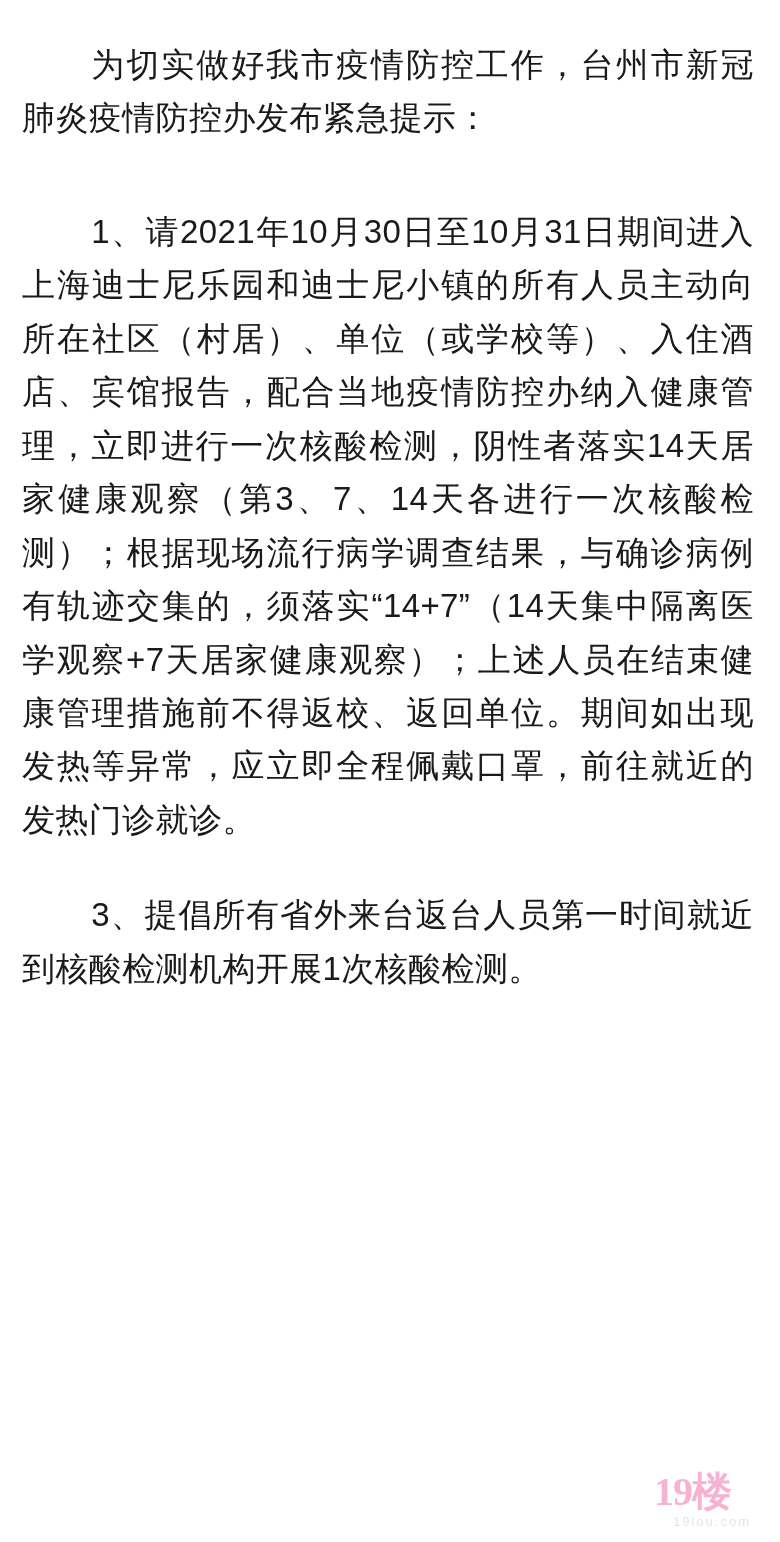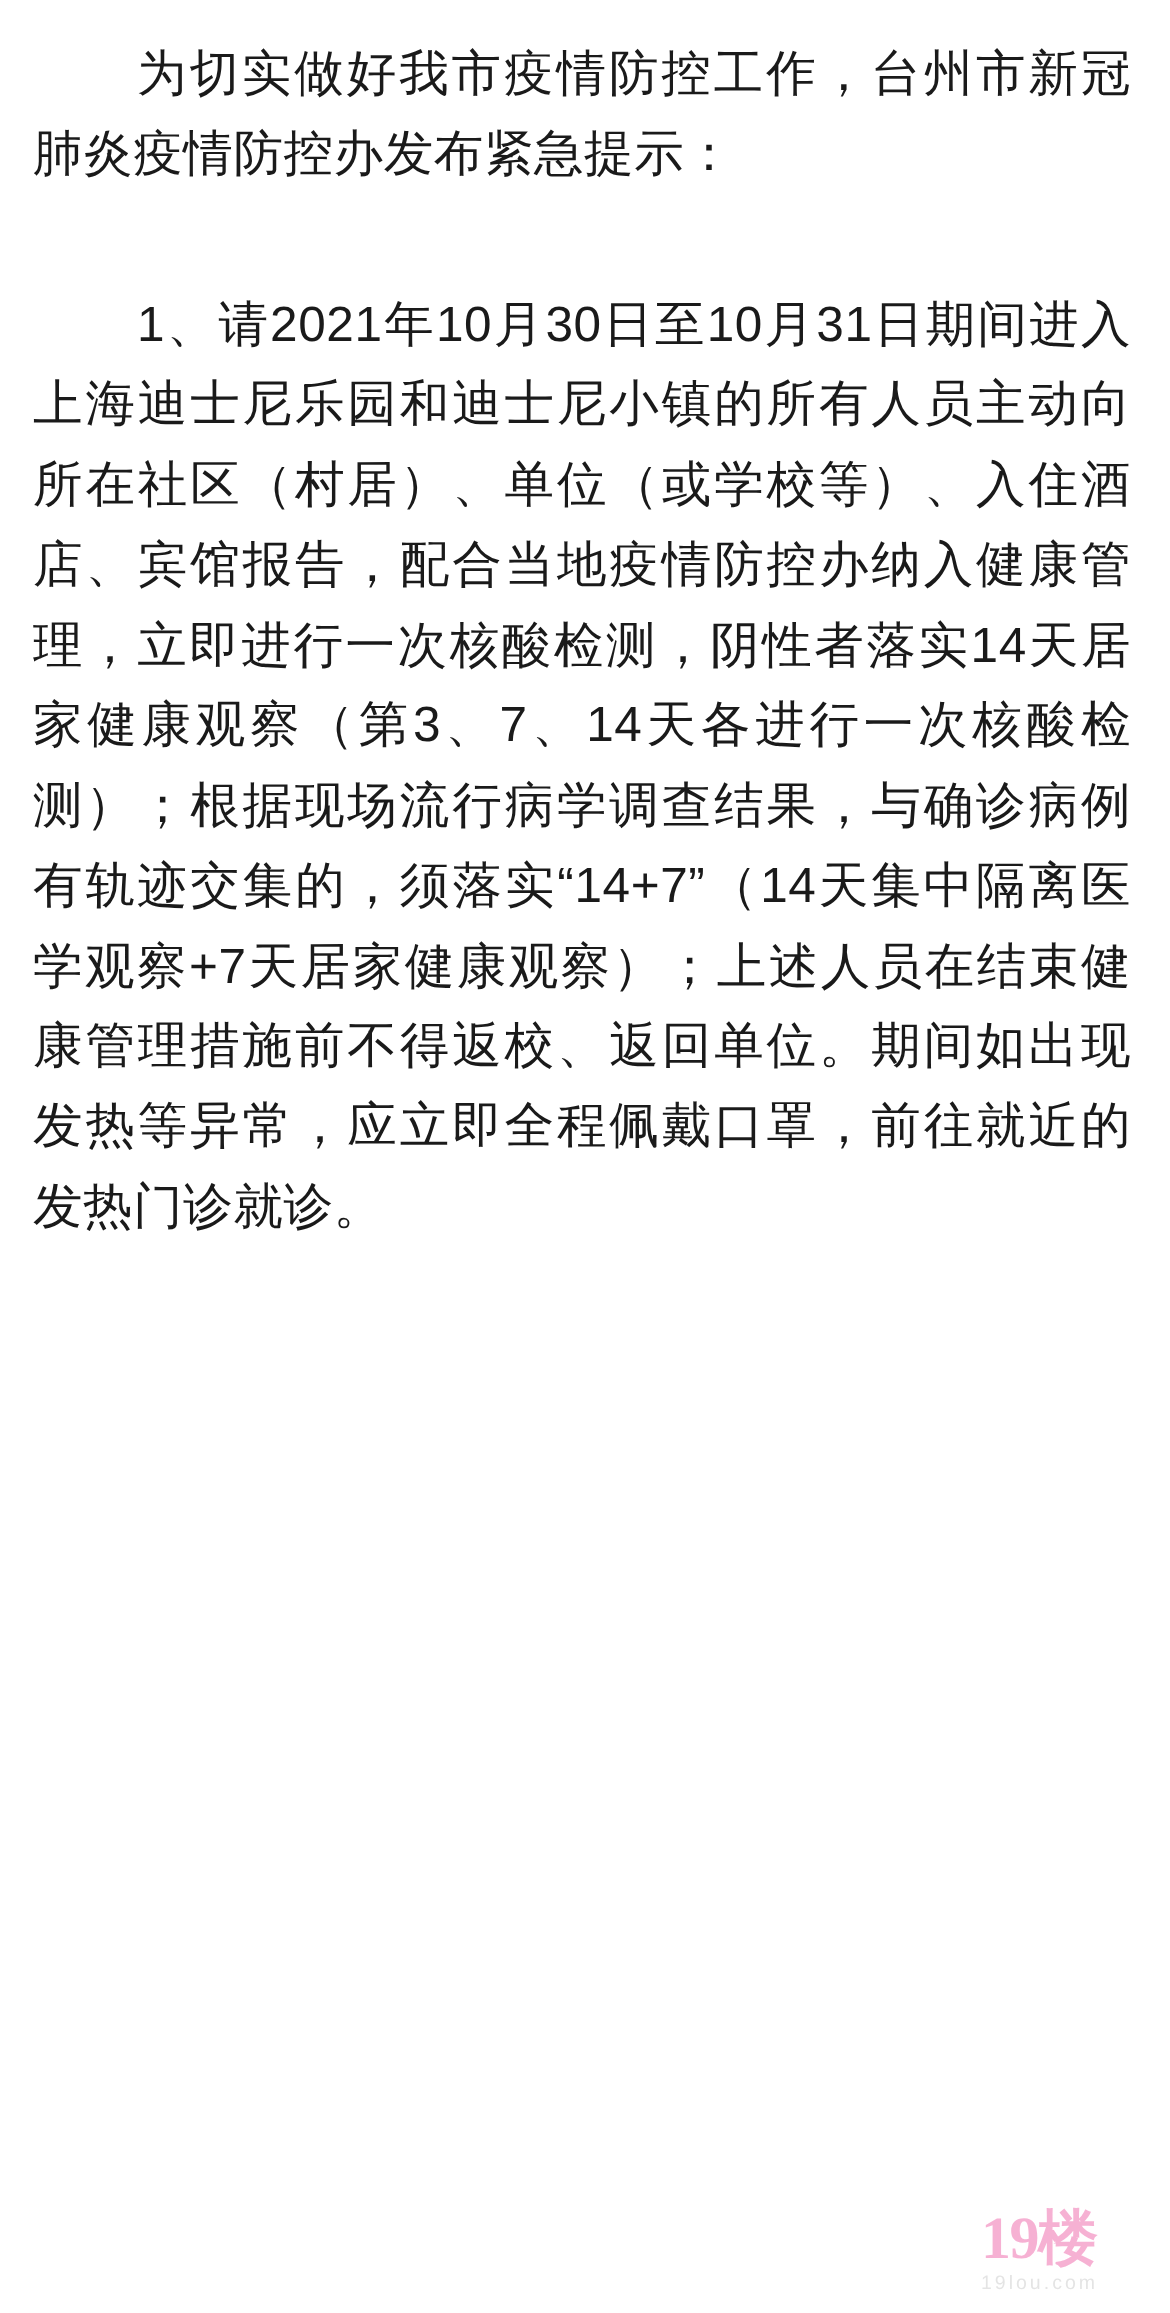--- a/index.html
+++ b/index.html
@@ -26,20 +26,21 @@
     font-size: 33px;
     line-height: 1.62;
     letter-spacing: 0.4px;
     text-align: justify;
     text-justify: inter-ideograph;
     margin: 0 0 42px 0;
     word-break: break-all;
   }
   .para.indent {
     text-indent: 2.1em;
+    margin-top: 16px;
   }
   .gap-lg {
     margin-bottom: 60px;
   }
   b, .bold {
     font-weight: normal;
   }
   .watermark {
     position: absolute;
     right: 10px;
@@ -56,36 +57,39 @@
     line-height: 40px;
     color: #ec4899;
     letter-spacing: -1px;
   }
   .wm-sub {
     font-family: "Liberation Sans", sans-serif;
     font-size: 13px;
     color: #bfbfbf;
     letter-spacing: 2px;
     margin-top: 2px;
-    text-align: left;
+    text-align: center;
   }
 </style>
 </head>
 <body>
 
 <div class="page">
 
   <p class="para indent gap-lg">
     <span>为切实做好我市疫情防控工作，台州市新冠肺炎疫情防控办发布紧急提示：</span>
   </p>
 
   <p class="para indent">
     <span>1、</span><span>请</span><b>2021年10月30日至10月31日期间进入上海迪士尼乐园和迪士尼小镇的所有人员</b><span>主动向所在社区（村居）、单位（或学校等）、入住酒店、宾馆报告，配合当地疫情防控办纳入健康管理，立即进行一次核酸检测，阴性者落实14天居家健康观察（第3、7、14天各进行一次核酸检测）；根据现场流行病学调查结果，与确诊病例有轨迹交集的，须落实“14+7”（14天集中隔离医学观察+7天居家健康观察）；上述人员在结束健康管理措施前不得返校、返回单位。期间如出现发热等异常，应立即全程佩戴口罩，前往就近的发热门诊就诊。</span>
   </p>
 
 
+  <p class="para indent">
+    <span>3、</span><span>提倡所有省外来台返台人员第一时间就近到核酸检测机构开展1次核酸检测。</span>
+  </p>
 
   <div class="watermark">
     <div class="wm-text">19楼</div>
     <div class="wm-sub">19lou.com</div>
   </div>
 
 </div>
 
 </body></html>

